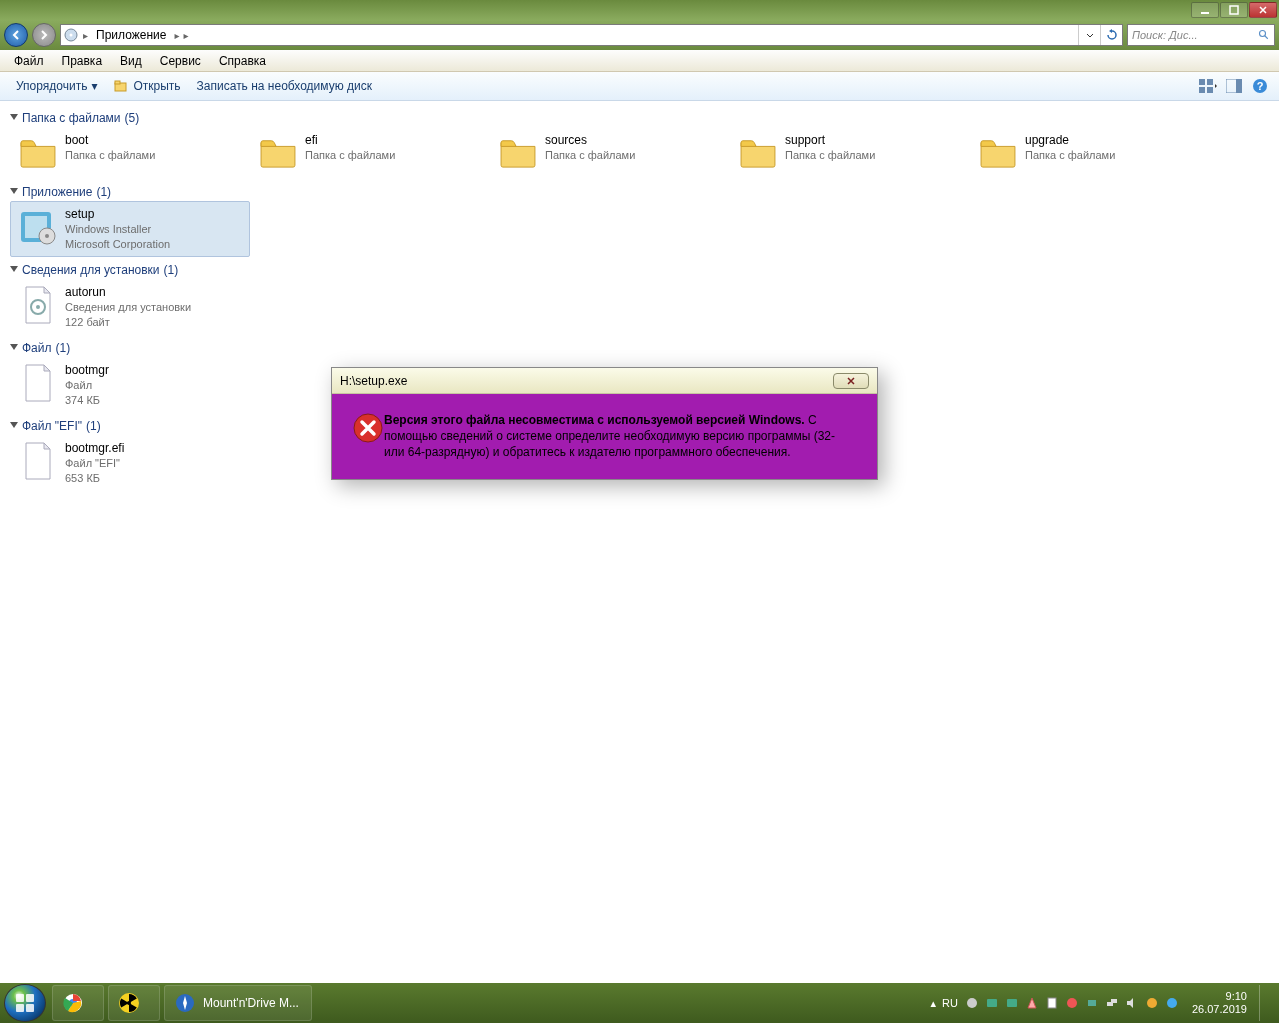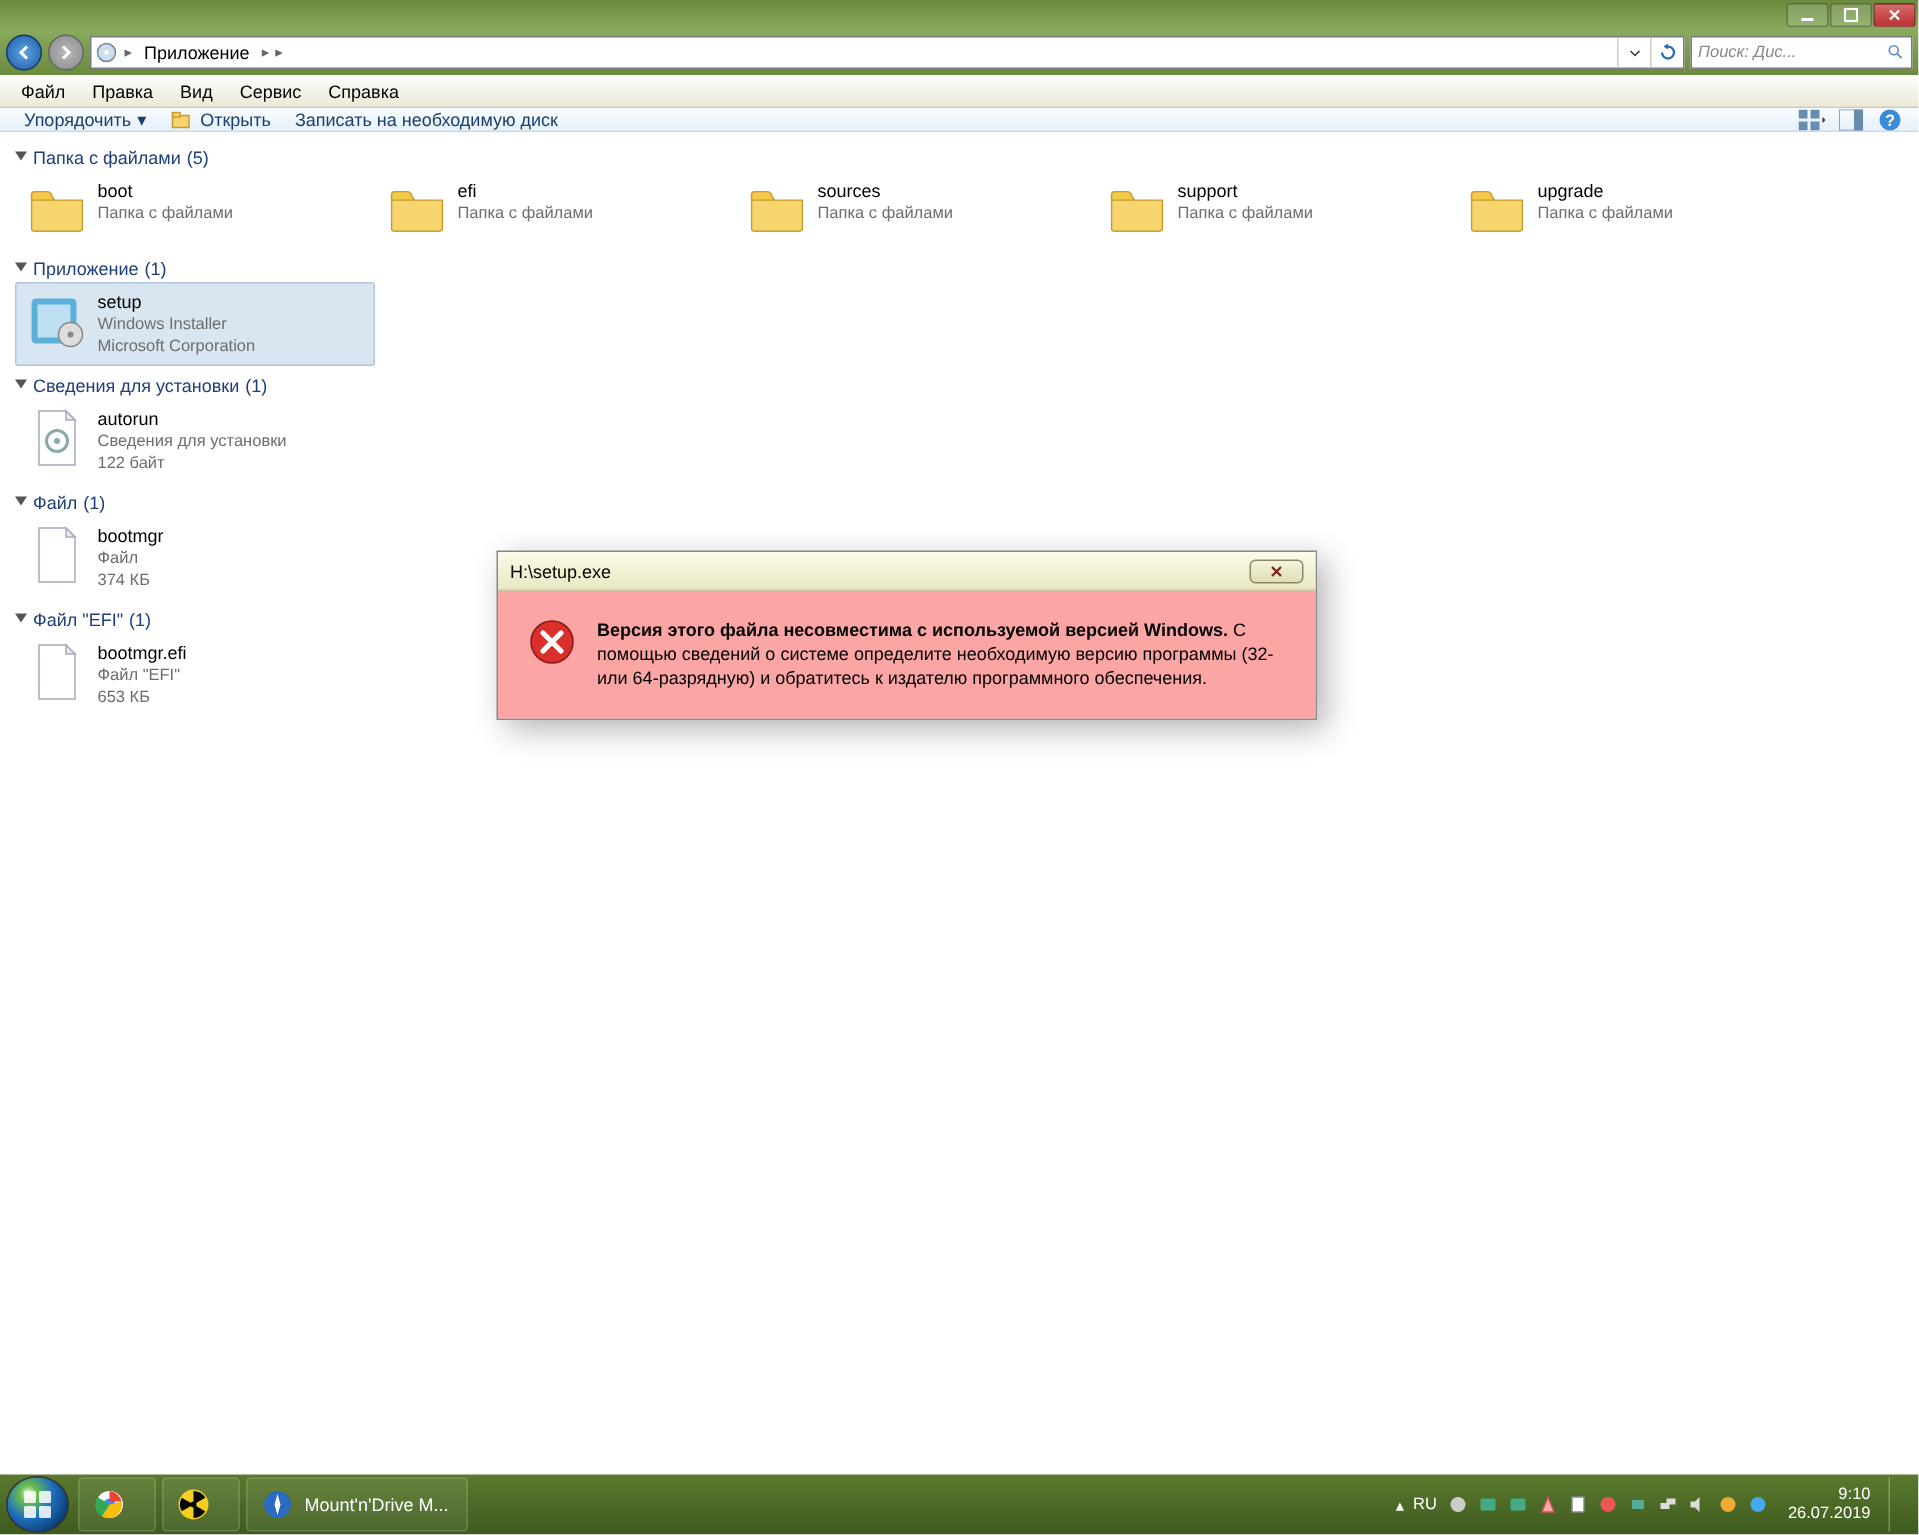--- a/index.html
+++ b/index.html
@@ -24,21 +24,21 @@
 .bc-right { display:flex; margin-left:auto; }
 .bc-btn { width:22px; height:20px; border-left:1px solid #ccc; display:flex; align-items:center; justify-content:center; cursor:pointer; }
 .search-box { width: 148px; height: 22px; background:#fff; border:1px solid #7a7a7a; display:flex; align-items:center; padding:0 4px; font-size:11px; color:#888; font-style:italic; }
 .search-box svg { width:12px; height:12px; margin-left:auto; fill:#5a8fc7; }
 
 
 .menubar { height: 22px; background: linear-gradient(#fdfdfd,#ece9d8); border-bottom:1px solid #d0c8b0; display:flex; align-items:center; padding: 0 6px; font-size:12px; gap:2px; }
 .menu-item { padding: 2px 8px; cursor:pointer; }
 
 
-.toolbar { height: 16px; background: linear-gradient(#fafdfe,#e4f0fb); border-bottom:1px solid #c9d8e8; display:flex; align-items:center; padding:0 8px; font-size:12px; color:#1a3e6e; }
+.toolbar { height: 29px; background: linear-gradient(#fafdfe,#e4f0fb); border-bottom:1px solid #c9d8e8; display:flex; align-items:center; padding:0 8px; font-size:12px; color:#1a3e6e; }
 .tb-btn { padding: 4px 8px; display:flex; align-items:center; gap:4px; cursor:pointer; border-radius:2px; }
 .tb-spacer { flex:1; }
 .tb-icon { width:22px; height:22px; display:flex; align-items:center; justify-content:center; cursor:pointer; margin-left:4px; }
 
 
 .content { height: calc(100% - 20px - 30px - 22px - 32px - 40px); overflow:auto; padding: 4px 10px; font-size: 12px; }
 .group-header { display:flex; align-items:center; gap:4px; padding: 6px 0 2px; color:#1e3e7b; }
 .group-caret { width:0;height:0;border-left:4px solid transparent;border-right:4px solid transparent;border-top:6px solid #555; transform: translateY(-1px); cursor:pointer; }
 .group-title { color:#1e3e7b; }
 .group-count { color:#1e3e7b; }
@@ -52,21 +52,21 @@
 .item-sub { color:#6d6d6d; font-size:11px; }
 
 .folder-svg { width:38px; height:32px; }
 .file-svg { width:32px; height:40px; }
 
 
 .dialog { position:absolute; left:331px; top:367px; width:547px; background:#f0f0f0; border:1px solid #888; box-shadow: 6px 6px 20px rgba(0,0,0,.3); }
 .dlg-title { height:26px; background: linear-gradient(#fbfbe9,#e9e7c2); border-bottom:1px solid #c8c4a0; display:flex; align-items:center; padding:0 8px; font-size:12px; }
 .dlg-close { margin-left:auto; width:36px; height:16px; border:1px solid #8a8a6a; border-radius:4px; background:linear-gradient(#f5f3dc,#e0ddb8); display:flex; align-items:center; justify-content:center; cursor:pointer; }
 .dlg-close svg { width:10px; height:10px; }
-.dlg-body { background:#fca5a5; padding:18px 20px; display:flex; gap:14px; }
+.dlg-body { background:#a21caf; padding:18px 20px; display:flex; }
 .dlg-err-icon { width:32px; height:32px; flex-shrink:0; }
 .dlg-text { font-size:12px; line-height:1.35; }
 .dlg-text .bold { font-weight:bold; }
 .dlg-footer { padding: 10px 14px; display:flex; justify-content:flex-end; background:#f0f0f0; border-top:1px solid #ddd; }
 .dlg-ok { width:68px; height:22px; background:linear-gradient(#fdfdfd,#e3e3e3); border:1px solid #707070; outline: 1px solid #3399ff; border-radius:3px; font-size:12px; cursor:pointer; }
 
 
 .taskbar { position:absolute; left:0; bottom:0; width:100%; height:40px; background: linear-gradient(#5a7a2e,#3e5a1e); display:flex; align-items:center; padding: 0 4px; }
 .start-orb { width:42px; height:38px; border-radius:50%; background: radial-gradient(circle at 35% 30%, #fff 0%, #6cc04a 15%, #1e6fc0 45%, #0a3a6e 80%); border:1px solid #333; margin-right:6px; cursor:pointer; display:flex; align-items:center; justify-content:center; }
 .start-orb svg { width:26px; height:26px; }

